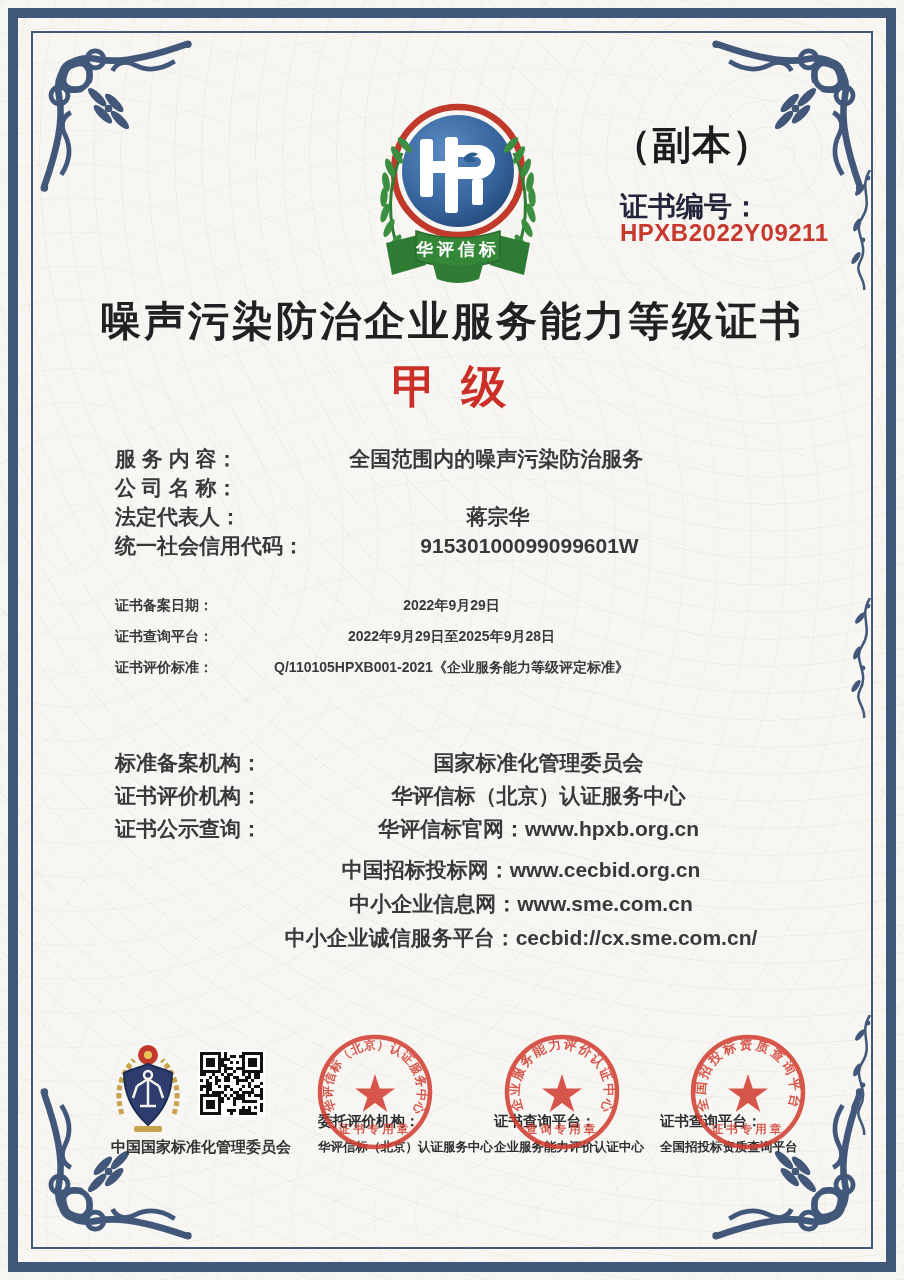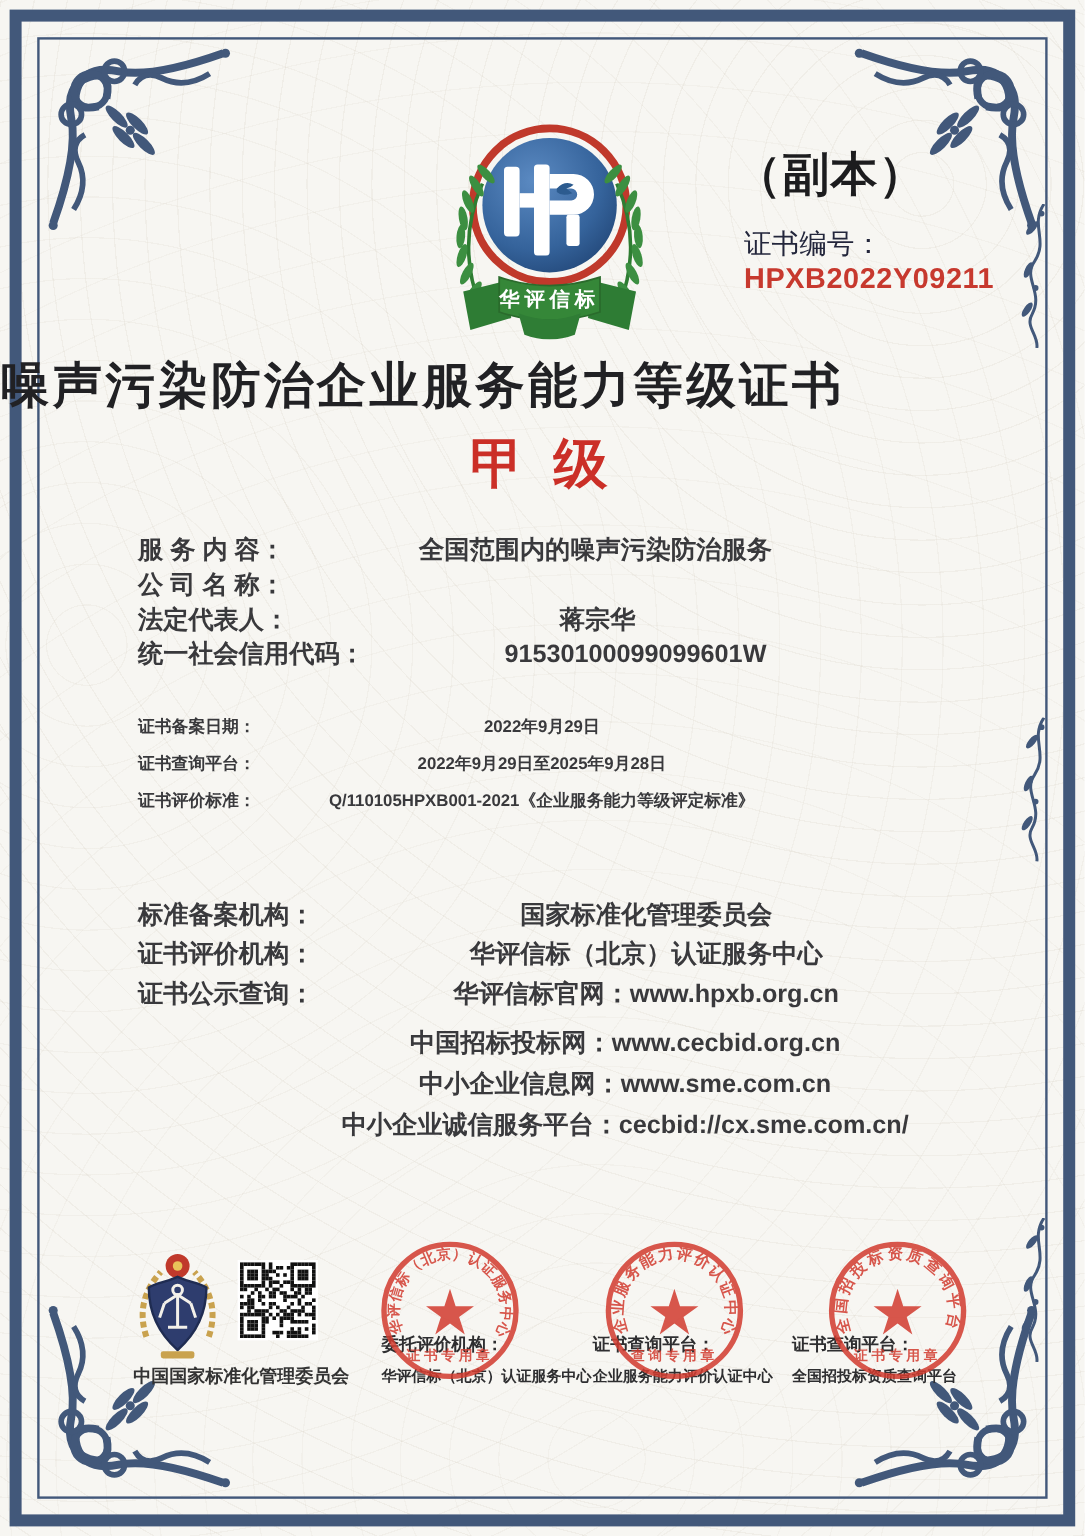--- a/index.html
+++ b/index.html
@@ -17,24 +17,24 @@
   .frame-line{position:absolute;inset:31px;border:2px solid #42587a;pointer-events:none;}
   .corner{position:absolute;width:170px;height:170px;color:#42587a;}
   .corner.tl{left:33px;top:33px;}
   .corner.tr{right:33px;top:33px;transform:rotate(90deg);}
   .corner.br{right:33px;bottom:33px;transform:rotate(180deg);}
   .corner.bl{left:33px;bottom:33px;transform:rotate(270deg);}
   .vine{position:absolute;width:30px;height:120px;color:#42587a;}
   
   .logo{position:absolute;left:360px;top:93px;width:196px;height:190px;}
   .copy-label{position:absolute;left:612px;top:118px;font-size:39px;font-weight:700;color:#1c1c1e;letter-spacing:1px;}
-  .certno-label{position:absolute;left:620px;top:188px;font-size:23px;font-weight:400;color:#23263b;}
+  .certno-label{position:absolute;left:620px;top:188px;font-size:28px;font-weight:700;color:#23263b;}
   .certno-value{position:absolute;left:620px;top:219px;font-size:24px;font-weight:700;color:#c7392e;letter-spacing:.5px;}
   
-  .title{position:absolute;left:0;right:0;top:294px;margin:0;
+  .title{position:absolute;left:0;right:0;top:294px;margin:0;text-align:center;
     font-size:41px;font-weight:900;color:#212124;letter-spacing:3px;}
   .grade{position:absolute;left:0;right:0;top:357px;text-align:center;
     font-size:45px;font-weight:900;color:#cb2f27;letter-spacing:6px;}
   
   .sec{position:absolute;color:#39393c;font-weight:600;text-align:center;}
   .sec .row{display:flex;align-items:flex-start;}
   .sec .lbl{white-space:nowrap;}
   .sec .val{flex:1;}
   .sec1{left:115px;top:444px;width:640px;font-size:21px;line-height:29px;}
   .sec2{left:115px;top:590px;width:575px;font-size:14px;line-height:31px;}

